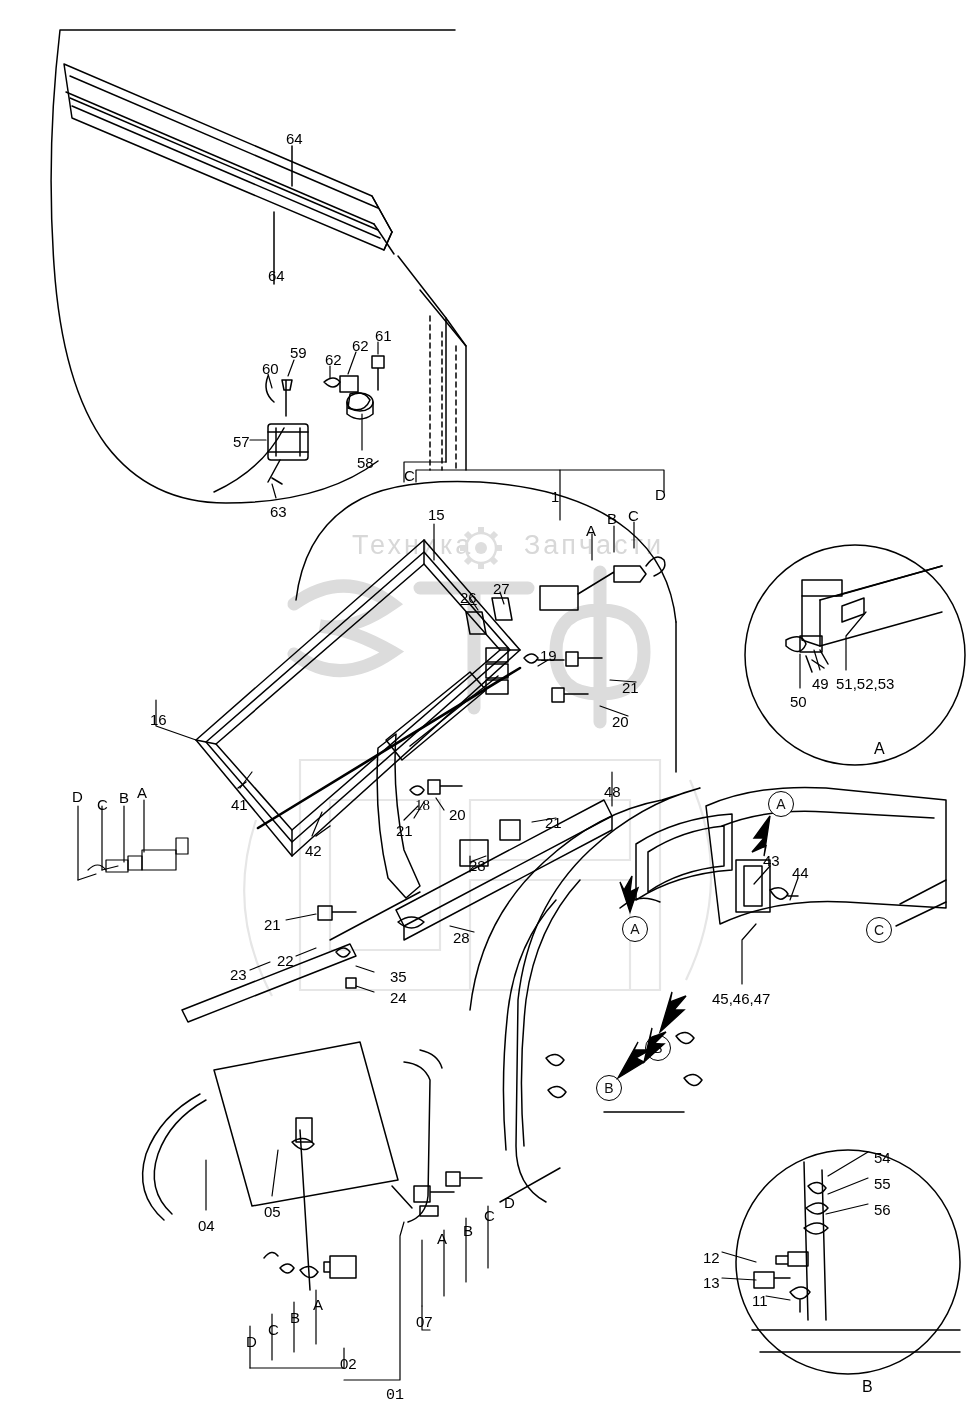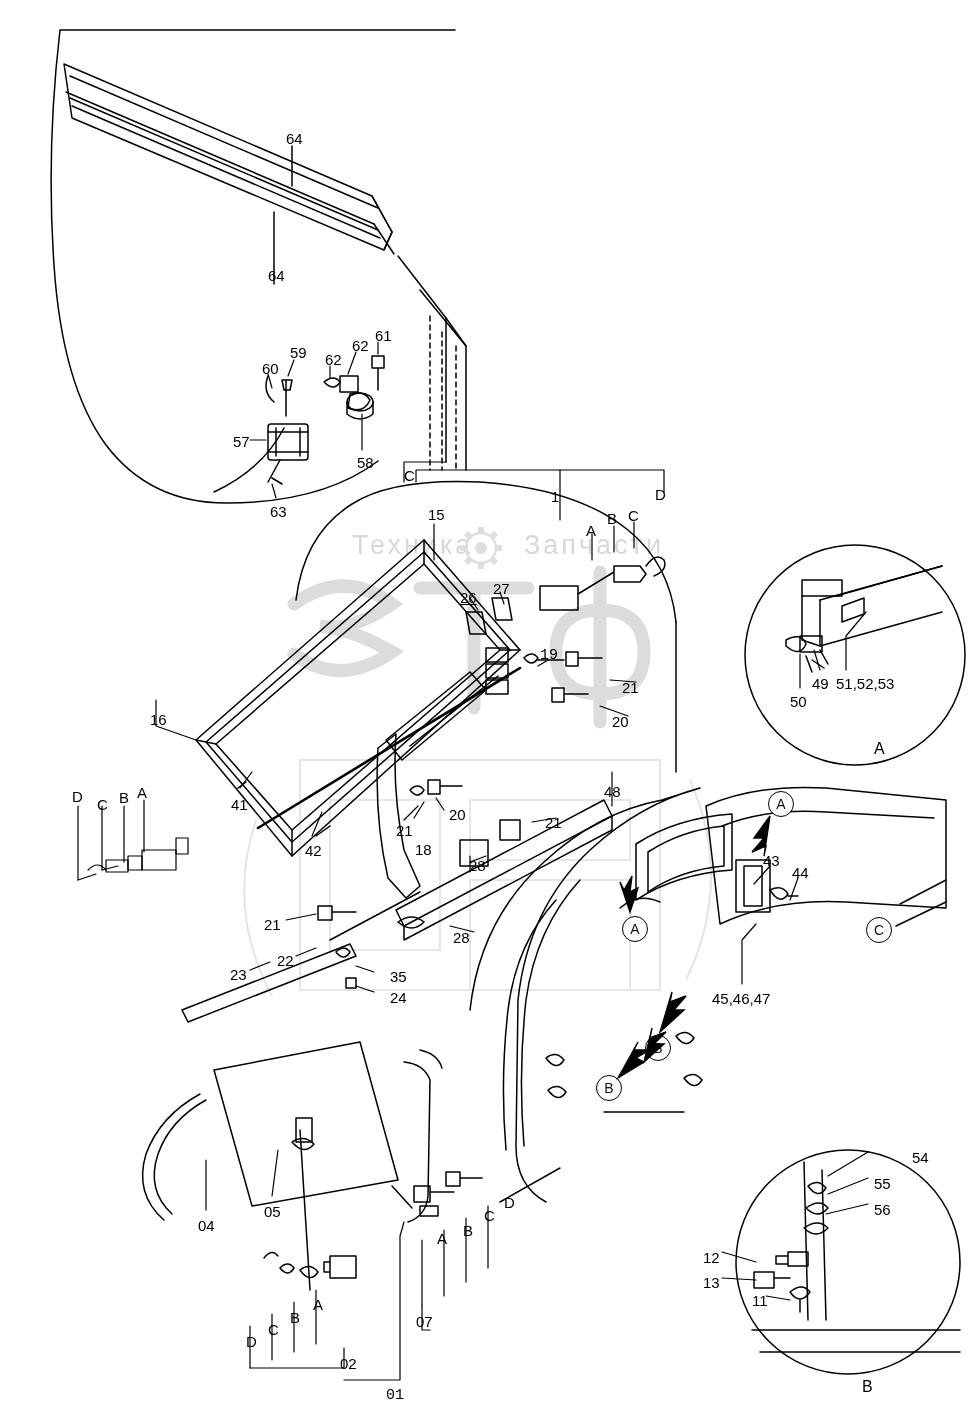--- a/index.html
+++ b/index.html
@@ -310,31 +310,31 @@
   <div class="lbl" style="left:270px;top:504px;">63</div>
   <div class="lbl" style="left:404px;top:468px;">C</div>
   <div class="lbl" style="left:428px;top:507px;">15</div>
   <div class="lbl" style="left:551px;top:489px;">1</div>
   <div class="lbl" style="left:586px;top:523px;">A</div>
   <div class="lbl" style="left:607px;top:511px;">B</div>
   <div class="lbl" style="left:628px;top:508px;">C</div>
   <div class="lbl" style="left:655px;top:487px;">D</div>
   <div class="lbl" style="left:460px;top:590px;text-decoration:underline;">26</div>
   <div class="lbl" style="left:493px;top:581px;">27</div>
-  <div class="lbl" style="left:540px;top:648px;font-family:Liberation Mono, monospace;">19</div>
+  <div class="lbl" style="left:540px;top:648px;">19</div>
   <div class="lbl" style="left:622px;top:680px;">21</div>
   <div class="lbl" style="left:612px;top:714px;">20</div>
   <div class="lbl" style="left:150px;top:712px;">16</div>
   <div class="lbl" style="left:72px;top:789px;">D</div>
   <div class="lbl" style="left:97px;top:797px;">C</div>
   <div class="lbl" style="left:119px;top:790px;">B</div>
   <div class="lbl" style="left:137px;top:785px;">A</div>
   <div class="lbl" style="left:231px;top:797px;">41</div>
   <div class="lbl" style="left:305px;top:843px;">42</div>
-  <div class="lbl" style="left:415px;top:842px;">18</div>
+  <div class="lbl" style="left:415px;top:798px;font-family:Liberation Serif, serif;">18</div>
   <div class="lbl" style="left:396px;top:823px;">21</div>
   <div class="lbl" style="left:449px;top:807px;">20</div>
   <div class="lbl" style="left:545px;top:815px;">21</div>
   <div class="lbl" style="left:469px;top:858px;">28</div>
   <div class="lbl" style="left:604px;top:760px;margin-top:24px;">48</div>
   <div class="lbl" style="left:264px;top:917px;">21</div>
   <div class="lbl" style="left:453px;top:930px;">28</div>
   <div class="lbl" style="left:277px;top:953px;">22</div>
   <div class="lbl" style="left:230px;top:967px;">23</div>
   <div class="lbl" style="left:390px;top:969px;">35</div>
@@ -352,21 +352,21 @@
   <div class="lbl" style="left:268px;top:1322px;">C</div>
   <div class="lbl" style="left:290px;top:1310px;">B</div>
   <div class="lbl" style="left:313px;top:1297px;">A</div>
   <div class="lbl" style="left:340px;top:1356px;">02</div>
   <div class="lbl" style="left:386px;top:1388px;font-family:Liberation Mono, monospace;">01</div>
   <div class="lbl" style="left:416px;top:1314px;">07</div>
   <div class="lbl" style="left:437px;top:1231px;">A</div>
   <div class="lbl" style="left:463px;top:1223px;">B</div>
   <div class="lbl" style="left:484px;top:1208px;">C</div>
   <div class="lbl" style="left:504px;top:1195px;">D</div>
-  <div class="lbl" style="left:874px;top:1150px;margin-left:38px;">54</div>
+  <div class="lbl" style="left:874px;top:1150px;">54</div>
   <div class="lbl" style="left:874px;top:1176px;">55</div>
   <div class="lbl" style="left:874px;top:1202px;">56</div>
   <div class="lbl" style="left:703px;top:1250px;">12</div>
   <div class="lbl" style="left:703px;top:1275px;">13</div>
   <div class="lbl" style="left:752px;top:1293px;">11</div>
   <div class="lbl big" style="left:862px;top:1379px;">B</div>
 
   <div class="circle-lbl" style="left:768px;top:791px;">A</div>
   <div class="circle-lbl" style="left:622px;top:916px;">A</div>
   <div class="circle-lbl" style="left:866px;top:917px;">C</div>

